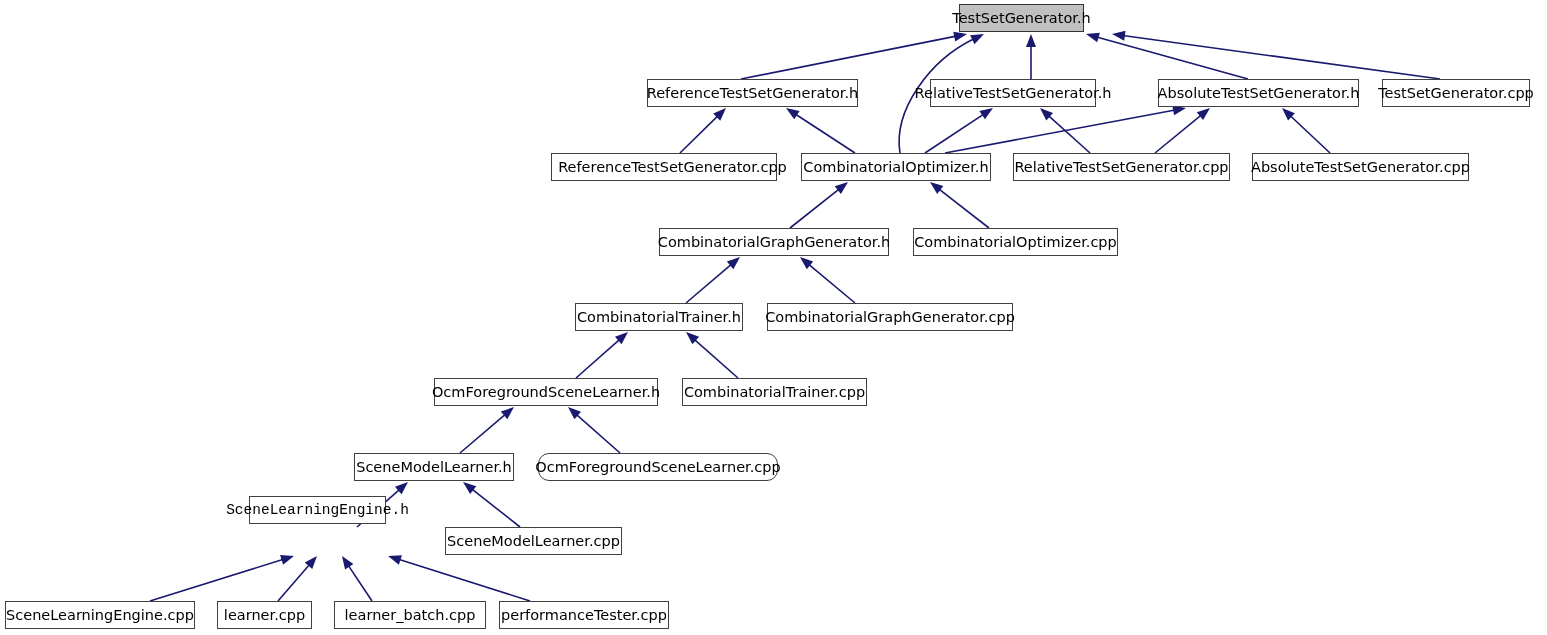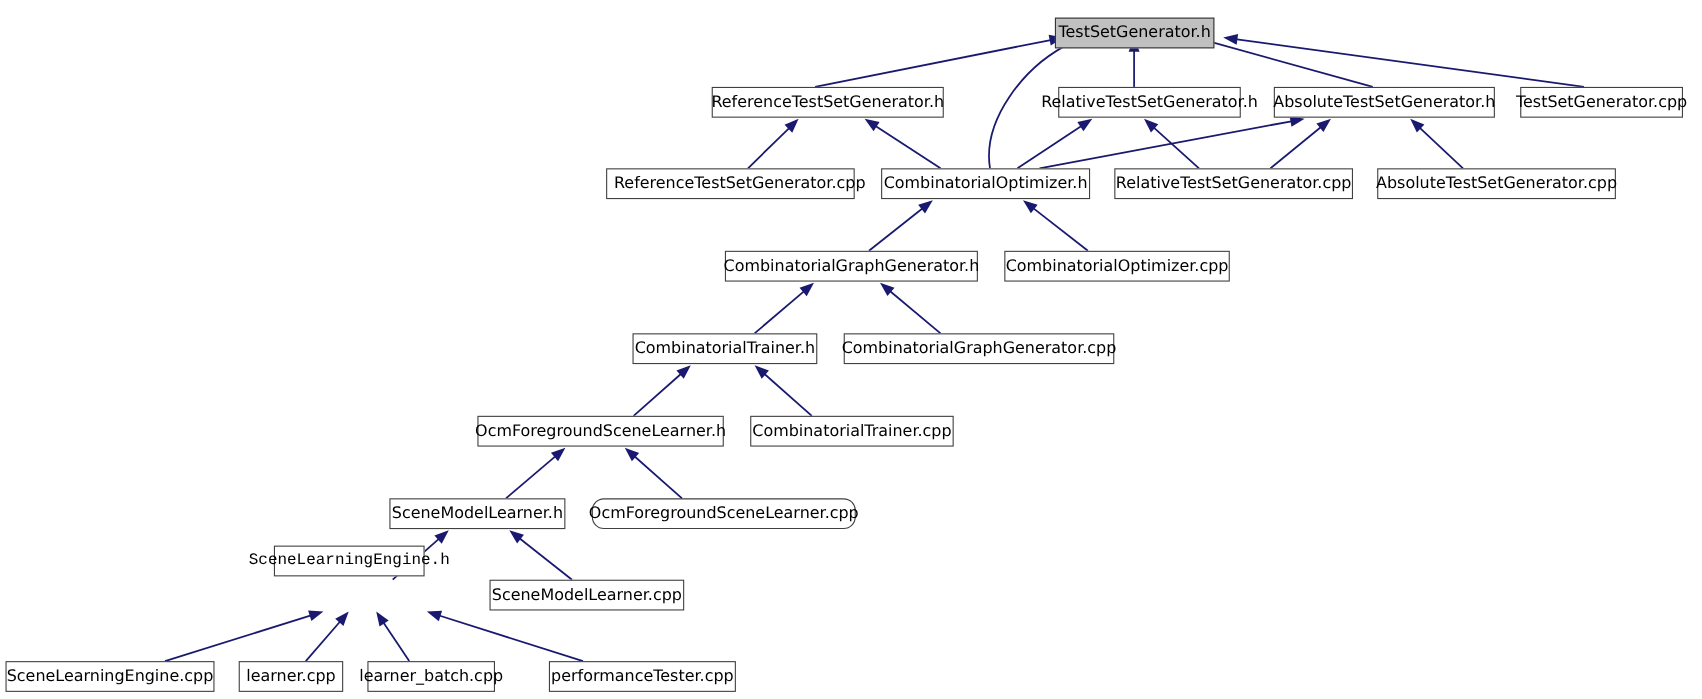--- a/index.html
+++ b/index.html
@@ -149,27 +149,27 @@
       </g>
       <g>
         <line x1="372" y1="601" x2="348.1017021584775" y2="565.1525532377162" stroke="#191970" stroke-width="1.6"></line>
         <polygon points="342,556 345.0508510792388,569.5901548075182 353.3713540226172,564.0431528452658" fill="#191970"></polygon>
       </g>
       <g>
         <line x1="530" y1="601" x2="398.4860558010418" y2="559.3230458524429" stroke="#191970" stroke-width="1.6"></line>
         <polygon points="388,556 398.88213601375725,564.6936250079059 401.90308678870525,555.1608470069589" fill="#191970"></polygon>
       </g>
     </svg>
-<div class="node root" style="left: 959px; top: 16px; width: 145px;">
+<div class="node root" style="left: 959px; top: 4px; width: 125px;">
       <span class="node-label">TestSetGenerator.h</span>
     </div>
     <div class="node" style="left: 647px; top: 79px; width: 211px;">
       <span class="node-label">ReferenceTestSetGenerator.h</span>
     </div>
-    <div class="node" style="left: 930px; top: 79px; width: 166px; margin-left: 32px;">
+    <div class="node" style="left: 930px; top: 79px; width: 166px;">
       <span class="node-label">RelativeTestSetGenerator.h</span>
     </div>
     <div class="node" style="left: 1158px; top: 79px; width: 201px;">
       <span class="node-label">AbsoluteTestSetGenerator.h</span>
     </div>
     <div class="node" style="left: 1382px; top: 79px; width: 148px;">
       <span class="node-label">TestSetGenerator.cpp</span>
     </div>
     <div class="node" style="left: 551px; top: 153px; width: 226px; padding-left: 17px;">
       <span class="node-label">ReferenceTestSetGenerator.cpp</span>
@@ -212,19 +212,19 @@
     </div>
     <div class="node" style="left: 445px; top: 527px; width: 177px;">
       <span class="node-label">SceneModelLearner.cpp</span>
     </div>
     <div class="node" style="left: 5px; top: 601px; width: 190px;">
       <span class="node-label">SceneLearningEngine.cpp</span>
     </div>
     <div class="node" style="left: 217px; top: 601px; width: 95px;">
       <span class="node-label">learner.cpp</span>
     </div>
-    <div class="node" style="left: 334px; top: 601px; width: 116px;">
+    <div class="node" style="left: 334px; top: 601px; width: 152px;">
       <span class="node-label">learner_batch.cpp</span>
     </div>
     <div class="node" style="left: 499px; top: 601px; width: 170px;">
       <span class="node-label">performanceTester.cpp</span>
     </div>
   </div>
 
 </body></html>

